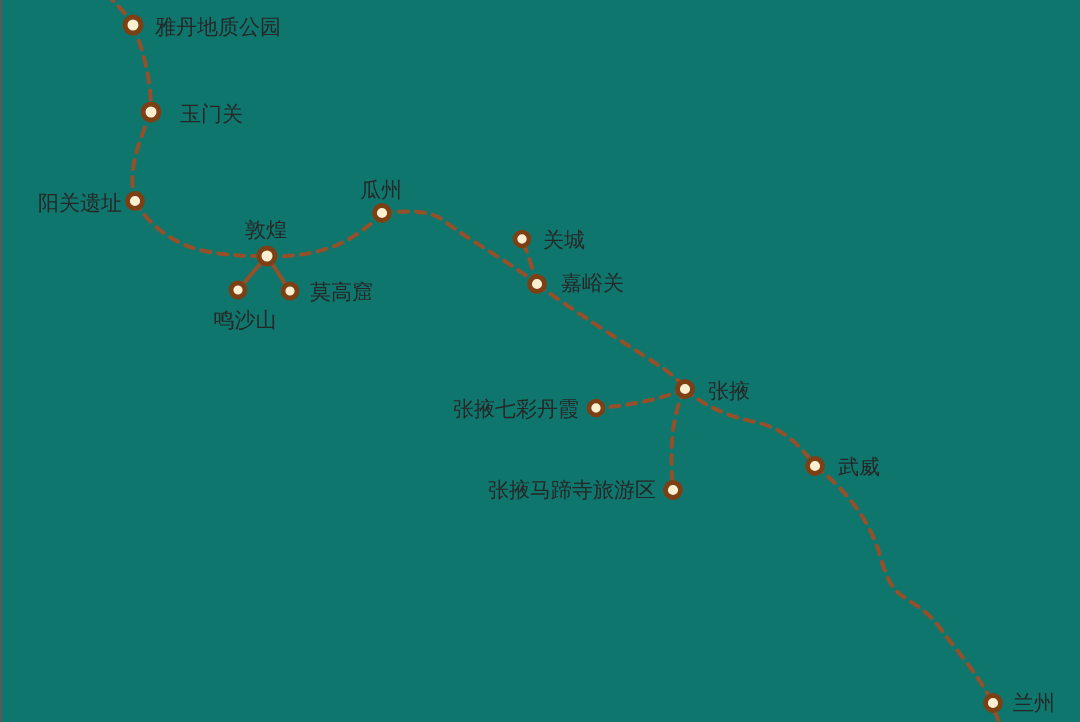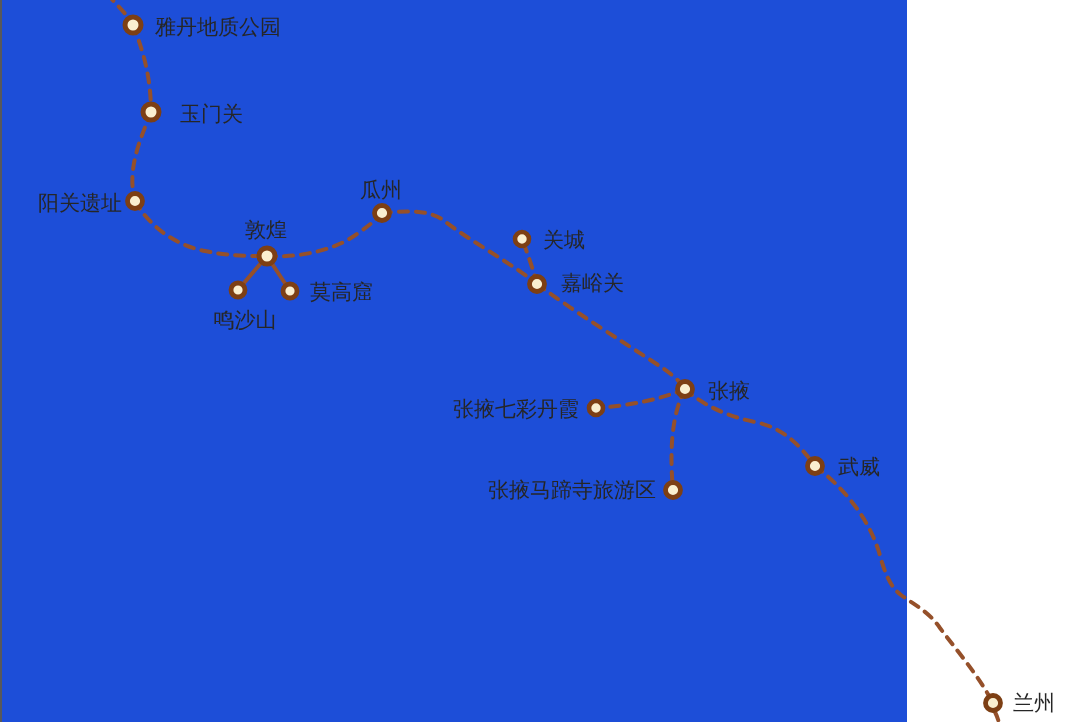--- a/index.html
+++ b/index.html
@@ -6,23 +6,23 @@
     margin: 0;
     padding: 0;
     background: #ffffff;
     width: 1080px;
     height: 722px;
     overflow: hidden;
     font-family: "Liberation Sans", sans-serif;
   }
   .canvas-wrap {
     position: relative;
-    width: 907px;
+    width: 1080px;
     height: 722px;
-    background: #1d4ed8;
+    background: #0f766e;
   }
   .left-border {
     position: absolute;
     left: 0;
     top: 0;
     width: 2px;
     height: 722px;
     z-index: 5;
   }
   svg.route-map {

